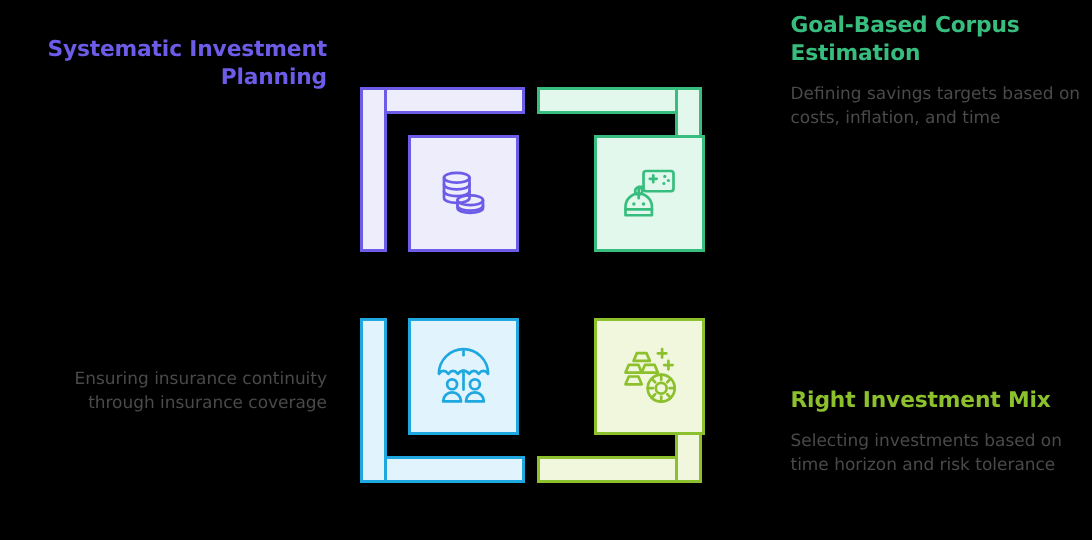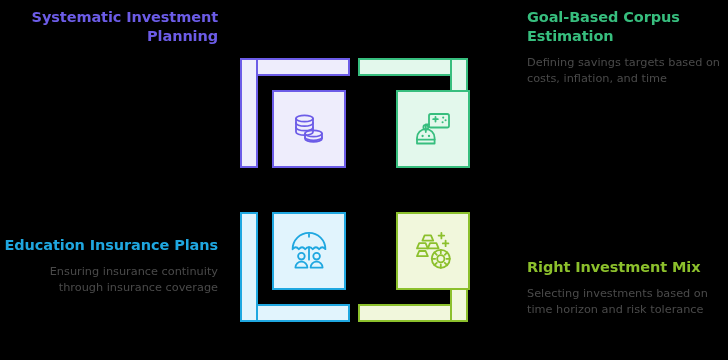--- a/index.html
+++ b/index.html
@@ -38,21 +38,21 @@
     font-weight: 400;
     line-height: 1.42;
     color: #4A4A4A;
     margin-top: 9px;
   }
 
   .txt.right-align { text-align: right; }
   .txt.left-align  { text-align: left; }
 
   
-  #txt-sip  { left: 3px;   top: 8px; text-decoration: underline; }
+  #txt-sip  { left: 3px;   top: 24px; text-decoration: underline; }
   #txt-goal { left: 527px; top: 8px;  width: 210px; }
   #txt-ins  { left: 3px;   top: 236st; }
   #txt-mix  { left: 527px; top: 258px; width: 210px; }
 
   #txt-ins  { left: 3px;   top: 236px; }
 
   
   .bracket {
     position: absolute;
     width: 72px;
@@ -113,21 +113,20 @@
   <div class="txt right-align" id="txt-sip">
     <div class="title" style="color: rgb(108, 92, 231);">Systematic Investment Planning</div>
   </div>
 
   <div class="txt left-align" id="txt-goal">
     <div class="title" style="color: rgb(55, 190, 126);">Goal-Based Corpus Estimation</div>
     <div class="desc" style="color: rgb(74, 74, 74);">Defining savings targets based on costs, inflation, and time</div>
   </div>
 
   <div class="txt right-align" id="txt-ins">
-    <div class="title" style="color: rgb(31, 167, 224);">Education Insurance Plans</div>
     <div class="desc" style="color: rgb(74, 74, 74);">Ensuring insurance continuity through insurance coverage</div>
   </div>
 
   <div class="txt left-align" id="txt-mix">
     <div class="title" style="color: rgb(140, 192, 44);">Right Investment Mix</div>
     <div class="desc" style="color: rgb(74, 74, 74);">Selecting investments based on time horizon and risk tolerance</div>
   </div>
 
   <div class="bracket br-tl" id="bracket-sip">
     <div class="hbar" style="border-color: rgb(108, 92, 231); background: rgb(238, 237, 252);"></div>

